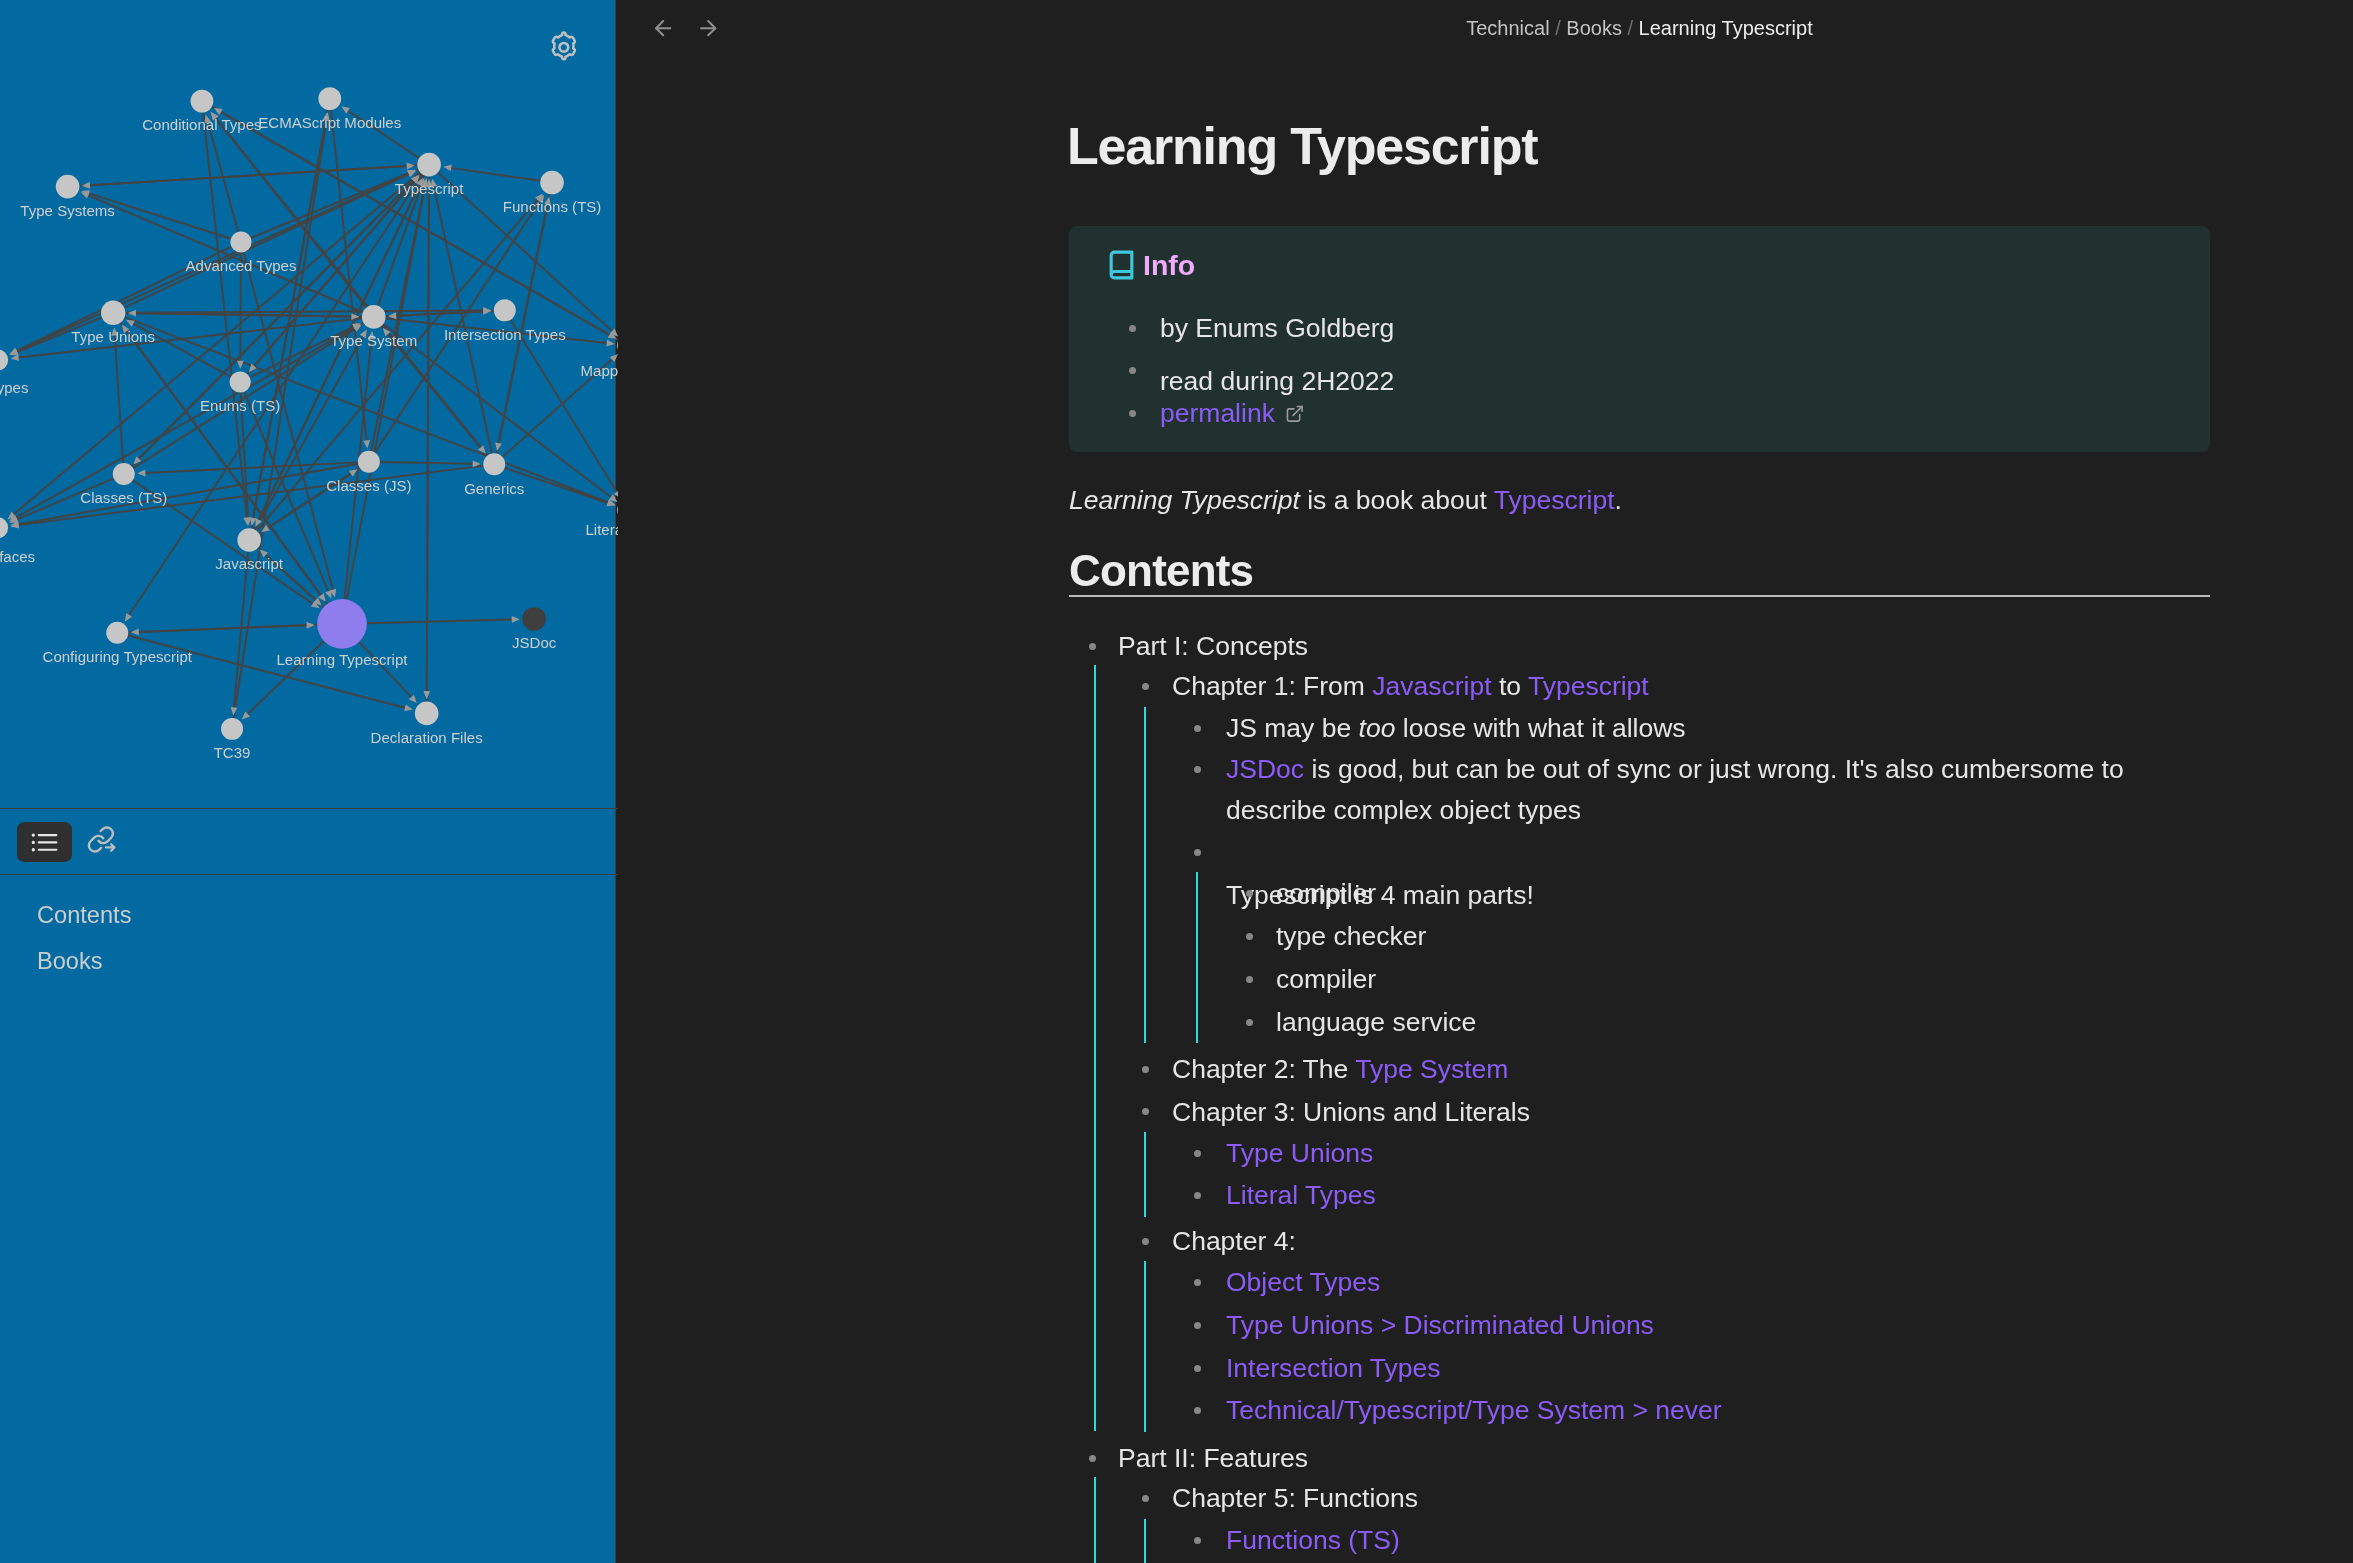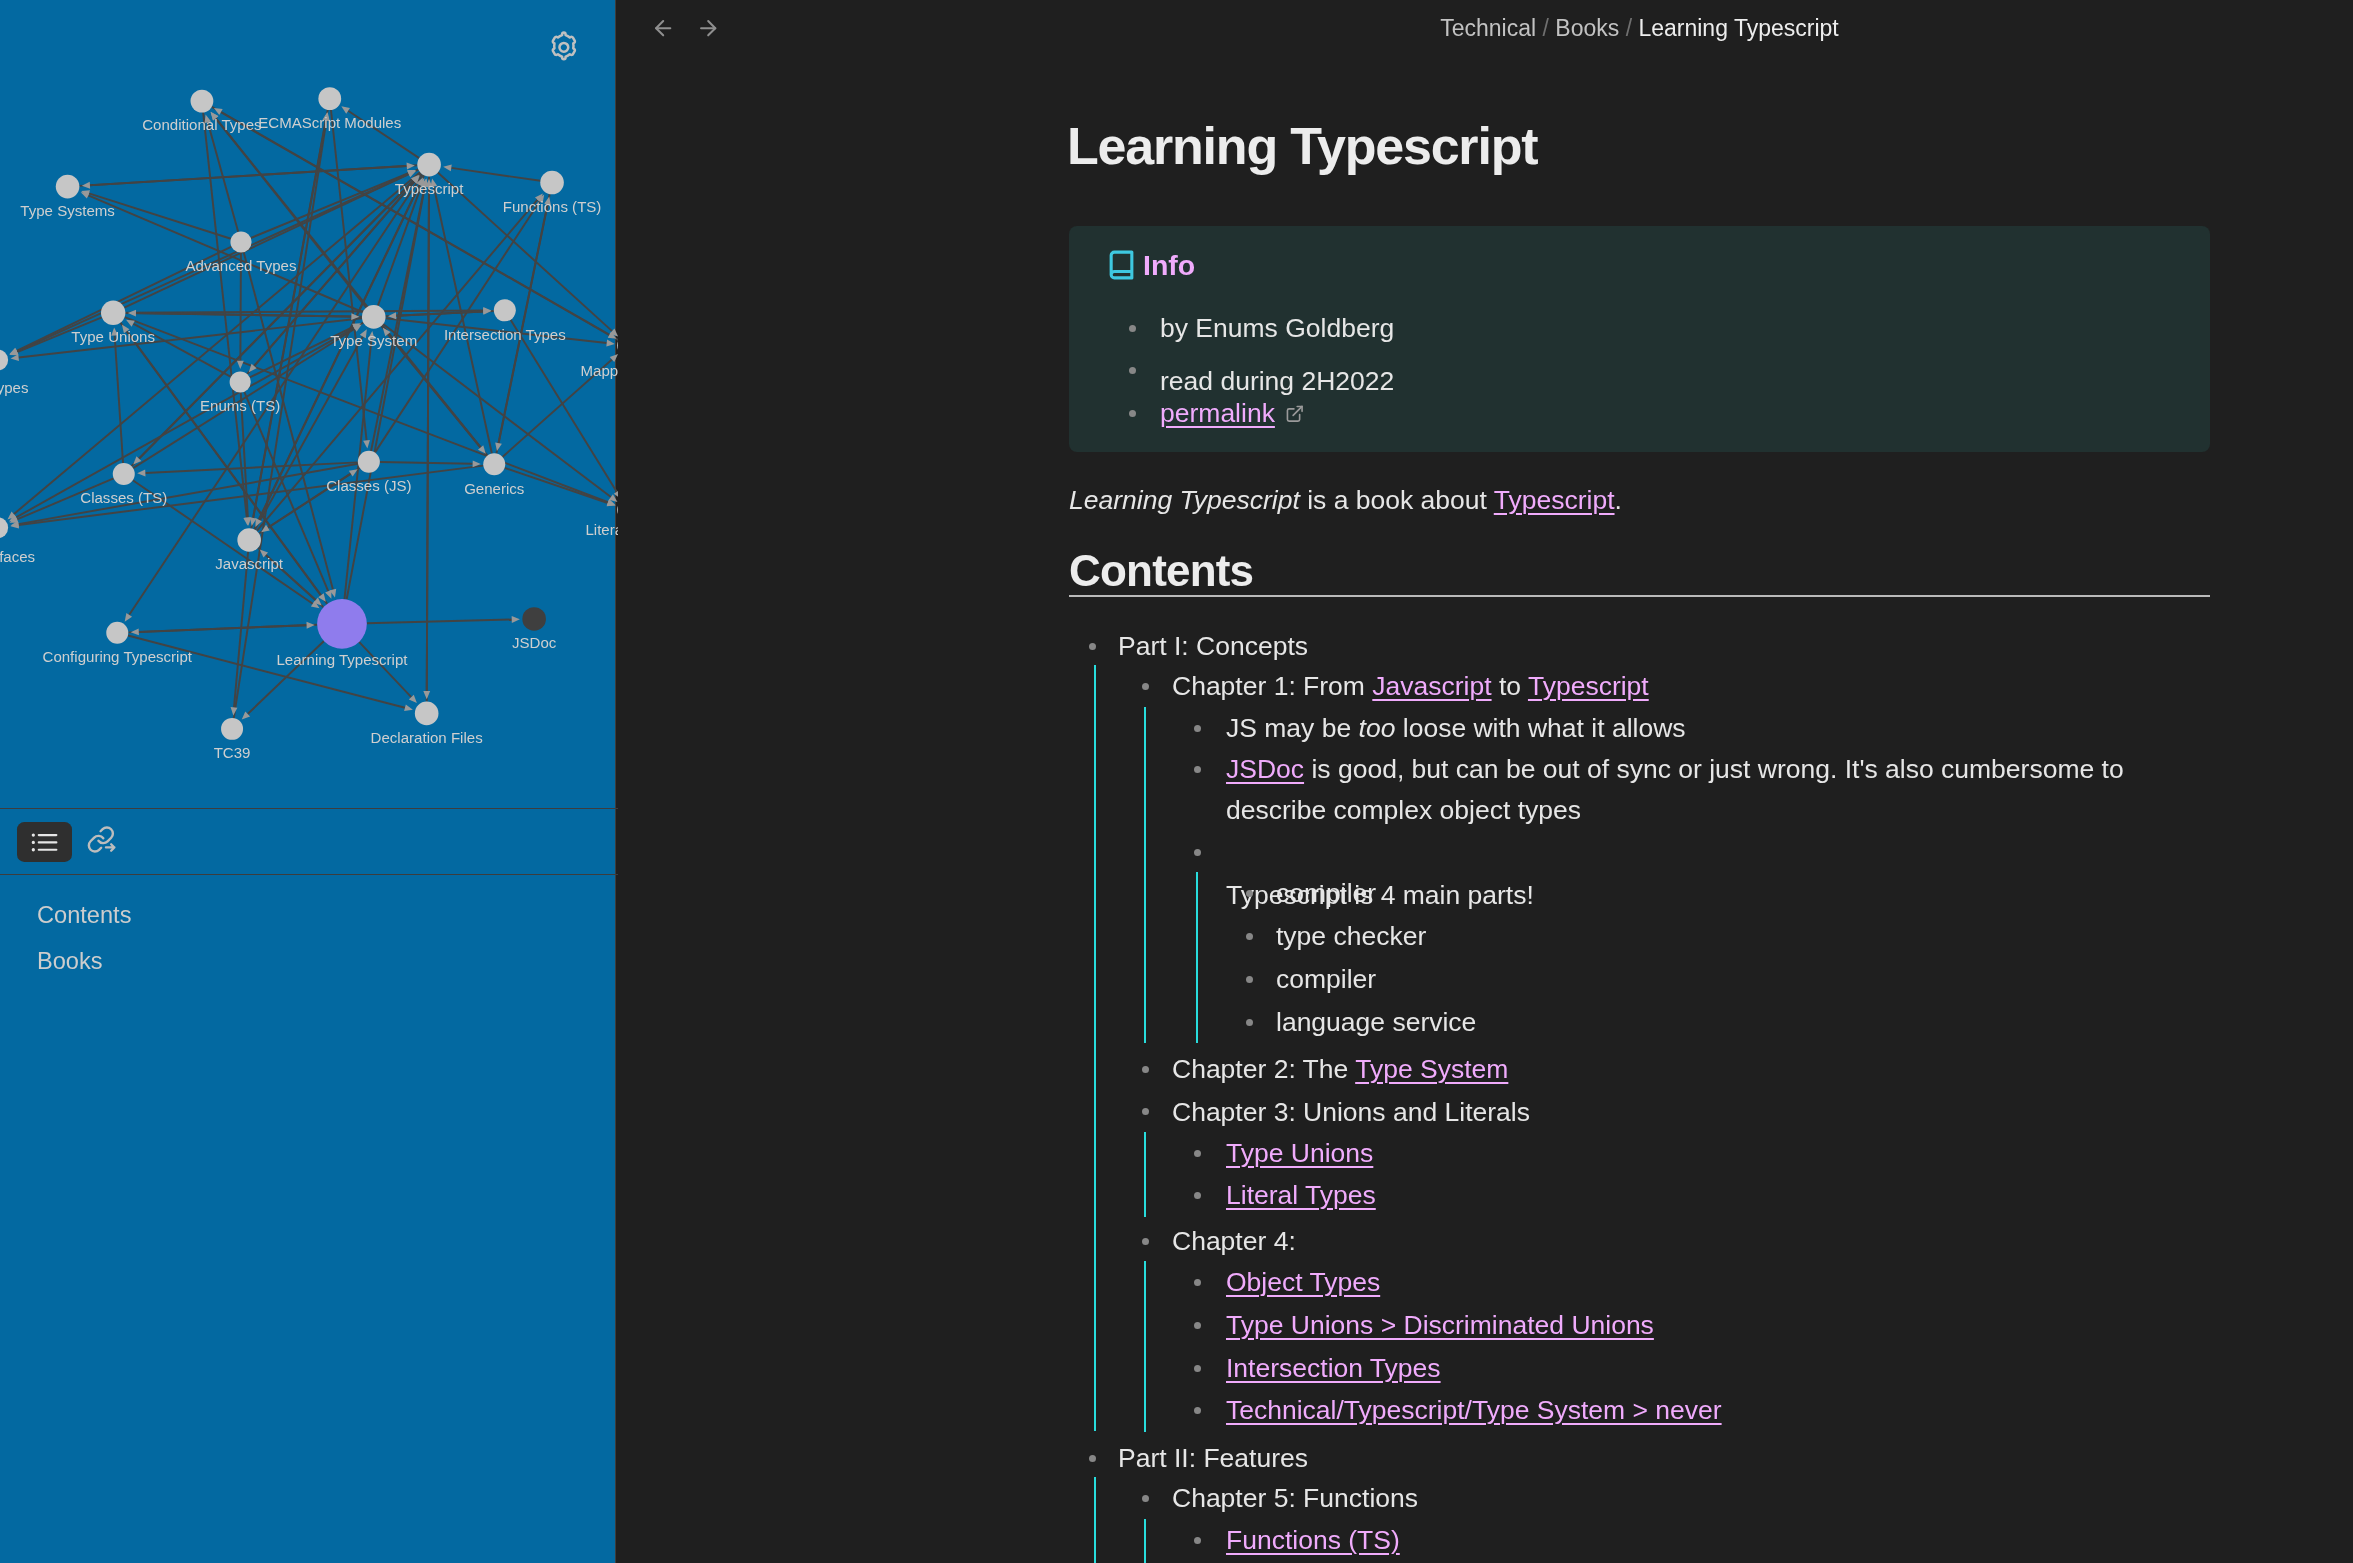--- a/index.html
+++ b/index.html
@@ -1,20 +1,20 @@
 <!DOCTYPE html>
 <html style="font-size:13px"><head><meta charset="utf-8"><title>Learning Typescript</title><style>
 *{margin:0;padding:0;box-sizing:border-box}
 html,body{width:2354px;height:1564px;background:#1f1f1f;font-family:"Liberation Sans",sans-serif;overflow:hidden;position:relative}
 #sidebar{position:absolute;left:0;top:0;width:616px;height:1564px;background:#0369a1;border-right:1.2px solid #3d3d3d}
 #grapharea{position:absolute;left:0;top:0;width:618px;height:809px;border-bottom:1.2px solid #3d3d3d;overflow:hidden}
 #toolbar{position:absolute;left:0;top:809px;width:618px;height:66px;border-bottom:1.2px solid #3d3d3d}
 #lstbtn{position:absolute;left:17px;top:13px;width:55px;height:40px;background:#2f2f2f;border-radius:7.3px}
 .exp{position:absolute;left:37px;font-size:23.6px;color:#cdcdcd;height:42px;line-height:42px}
-a{color:#f0abfc;text-decoration:underline;text-underline-offset:4.1px;text-decoration-thickness:1.6px}
+a{color:#8b5cf6;text-underline-offset:4.1px;text-decoration-thickness:1.6px}
 .ln{position:absolute;height:42px;line-height:42px;font-size:26.5px;color:#e6e6e6;white-space:nowrap}
 .blt{position:absolute;width:7.3px;height:7.3px;border-radius:50%;background:#878787}
 .gd{position:absolute;width:1.6px;background:#28dcdc}
 .ext{display:inline-block;vertical-align:-1.6px;margin-left:9.8px}
 </style></head><body>
 <div id="sidebar">
 <div id="grapharea"><svg id="graph" width="618" height="808" viewBox="0 0 759 992">
 <g stroke="#434343" stroke-width="2.4">
           <line x1="97.5" y1="228.1" x2="499.6" y2="203.7"></line>
           <line x1="308.0" y1="292.1" x2="501.6" y2="212.5"></line>
@@ -259,21 +259,21 @@
 
 <svg style="position:absolute;left:651px;top:15.5px" width="24.4" height="24.4" viewBox="0 0 24 24" fill="none" stroke="#8f8f8f" stroke-width="2" stroke-linecap="round" stroke-linejoin="round">
     <path d="M19 12H5"></path>
     <path d="m12 19-7-7 7-7"></path>
   </svg>
 <svg style="position:absolute;left:696px;top:15.5px" width="24.4" height="24.4" viewBox="0 0 24 24" fill="none" stroke="#8f8f8f" stroke-width="2" stroke-linecap="round" stroke-linejoin="round">
     <path d="M5 12h14"></path>
     <path d="m12 5 7 7-7 7"></path>
   </svg>
 
-<div style="position:absolute;left:1069px;top:6.5px;width:1141px;text-align:center;font-size:23px;color:#c2c2c2;height:42px;line-height:42px">Technical <span style="color:#6f6f6f">/</span> Books <span style="color:#6f6f6f">/</span> <span style="color:#ededed">Learning Typescript</span></div>
+<div style="position:absolute;left:1069px;top:6.5px;width:1141px;text-align:center;font-size:20px;color:#c2c2c2;height:42px;line-height:42px">Technical <span style="color:#6f6f6f">/</span> Books <span style="color:#6f6f6f">/</span> <span style="color:#ededed">Learning Typescript</span></div>
 
 <h1 style="position:absolute;left:1067px;top:116px;font-size:52px;color:#ececec;letter-spacing:-1.2px">Learning Typescript</h1>
 
 <div style="position:absolute;left:1069px;top:226px;width:1141px;height:226px;background:#213130;border-radius:8.1px"></div>
 <svg style="position:absolute;left:1106px;top:247px" width="31" height="36" viewBox="0 0 24 24" fill="none" stroke="#3ec8e0" stroke-width="2.4" stroke-linecap="round" stroke-linejoin="round">
     <path d="M4 19.5v-15A2.5 2.5 0 0 1 6.5 2H20v20H6.5a2.5 2.5 0 0 1 0-5H20"></path>
   </svg>
 <div style="position:absolute;left:1143px;top:244px;height:42px;line-height:42px;font-size:28.5px;font-weight:bold;color:#f0abfc">Info</div>
 <div class="ln" style="left:1160px;top:307px">by Enums Goldberg</div>
 <div class="blt" style="left:1129px;top:325px"></div>

